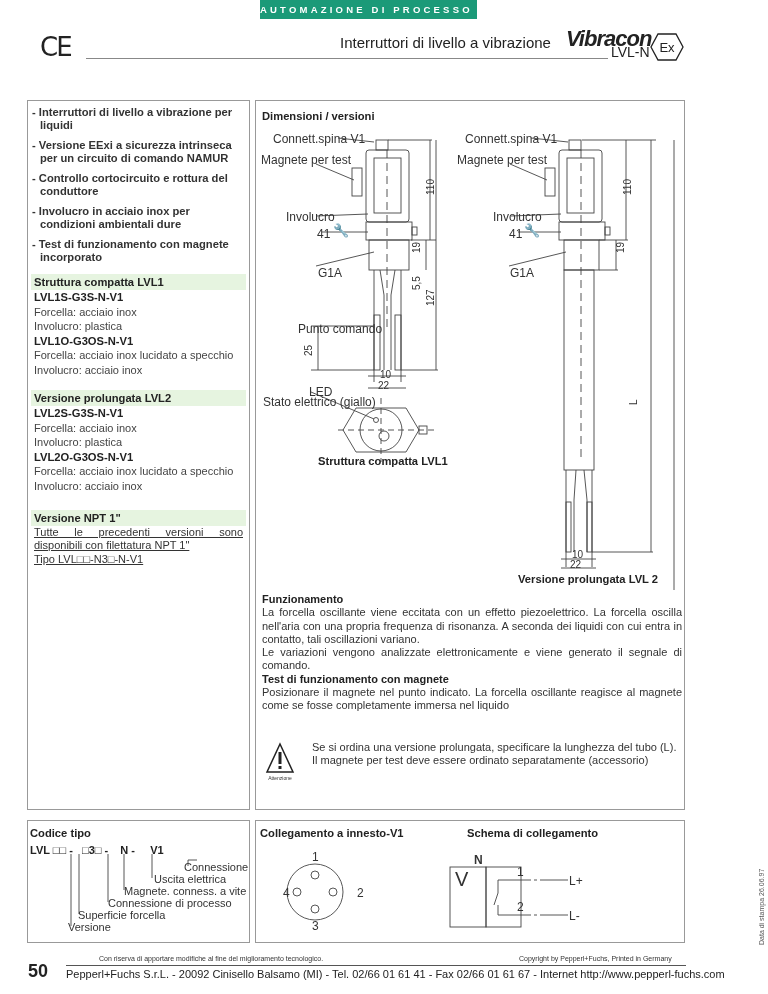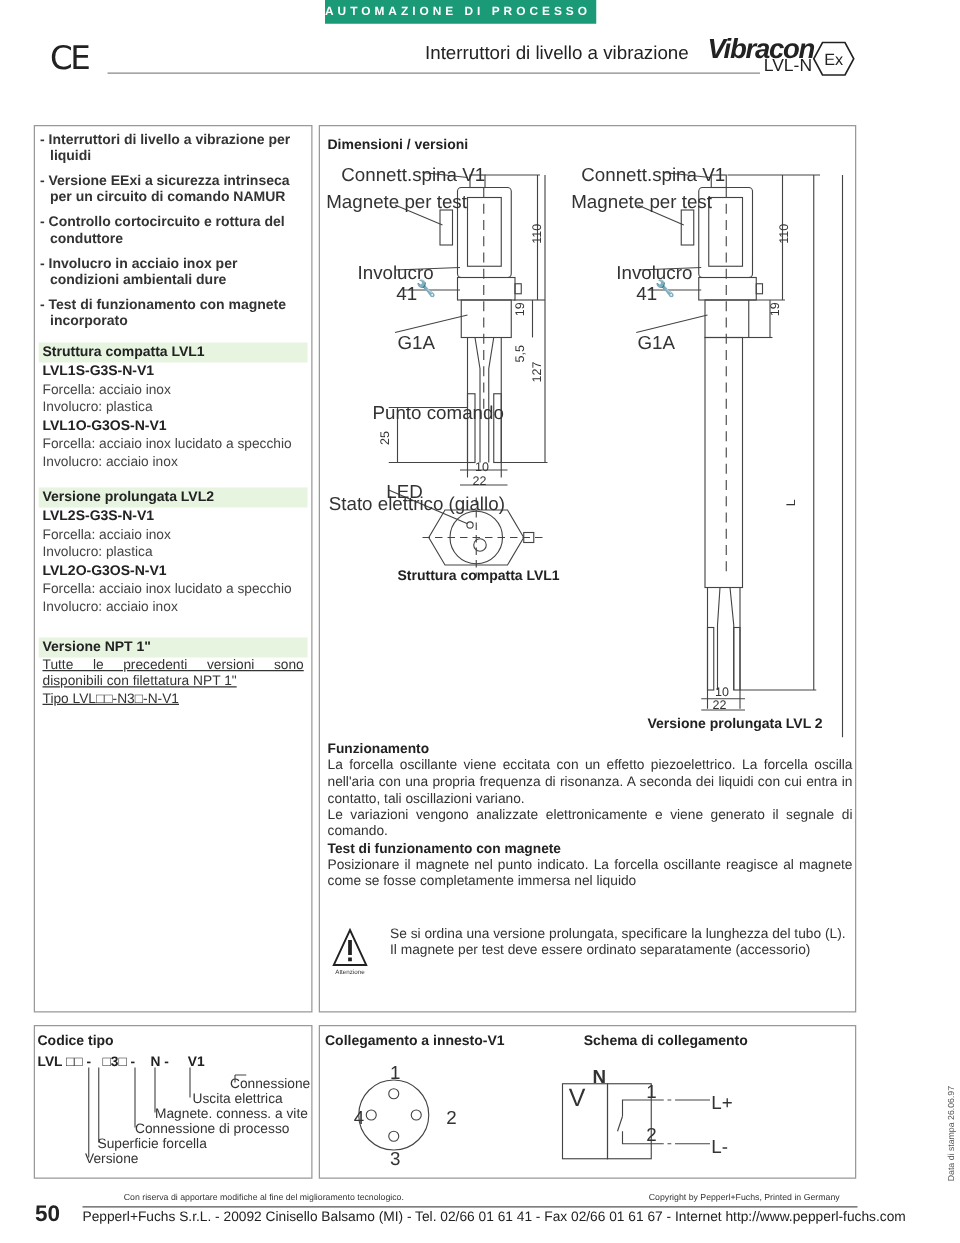--- a/index.html
+++ b/index.html
@@ -20,21 +20,21 @@
   .bm-box { left: 255px; top: 820px; width: 430px; height: 123px; }
 
   .feat { font-size: 11.2px; font-weight: bold; color: #333; line-height: 13px; }
   .feat li { list-style: none; padding-left: 8px; text-indent: -8px; margin-bottom: 7px; }
   .sec-head { background: #e6f4e0; font-weight: bold; font-size: 11.2px; padding: 2px 3px; color: #222; }
   .model { font-weight: bold; font-size: 11.2px; padding: 0 3px; line-height: 14.5px; }
   .spec { font-size: 11px; color: #444; padding: 0 3px; line-height: 14.5px; }
   .para { font-size: 11px; color: #333; padding: 0 3px; line-height: 13px; text-align: justify; text-decoration: underline; }
 
   .diag-title { font-weight: bold; font-size: 11.2px; }
-  .lbl { font-size: 15px; color: #333; white-space: nowrap; }
+  .lbl { font-size: 12px; color: #333; white-space: nowrap; }
   .dim { font-size: 10px; color: #333; }
   .rot { transform: rotate(-90deg); transform-origin: left top; }
   .bold-cap { font-weight: bold; font-size: 11.2px; color: #222; }
 
   .func { left: 262px; top: 593px; width: 420px; font-size: 11px; line-height: 13.3px; color: #333; text-align: justify; }
   .func .h { font-weight: bold; color: #222; }
   .warn-text { left: 312px; top: 741px; width: 372px; font-size: 11px; line-height: 13.3px; color: #333; text-align: justify; }
   .warn-icon { left: 265px; top: 742px; width: 30px; height: 34px; }
   .warn-lbl { left: 260px; top: 775px; font-size: 5px; color: #333; width: 40px; text-align: center; }
 

